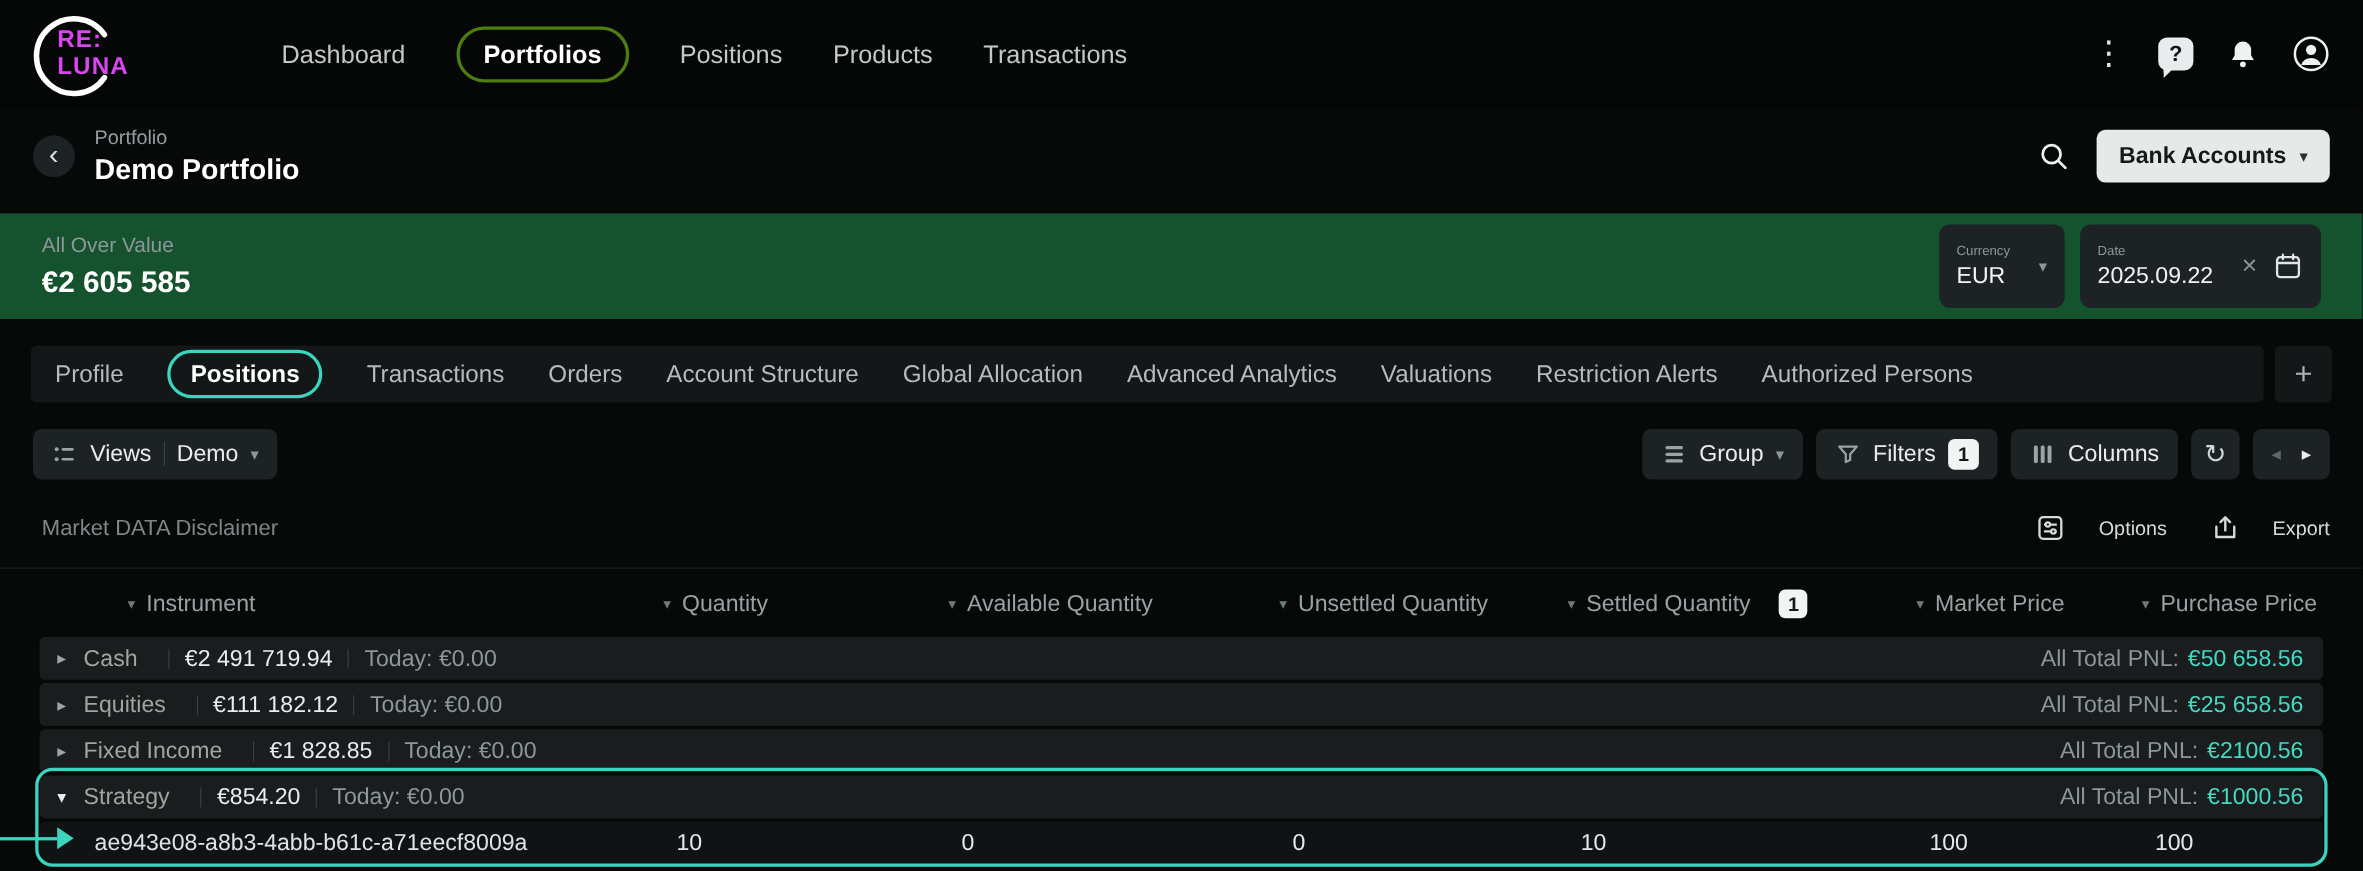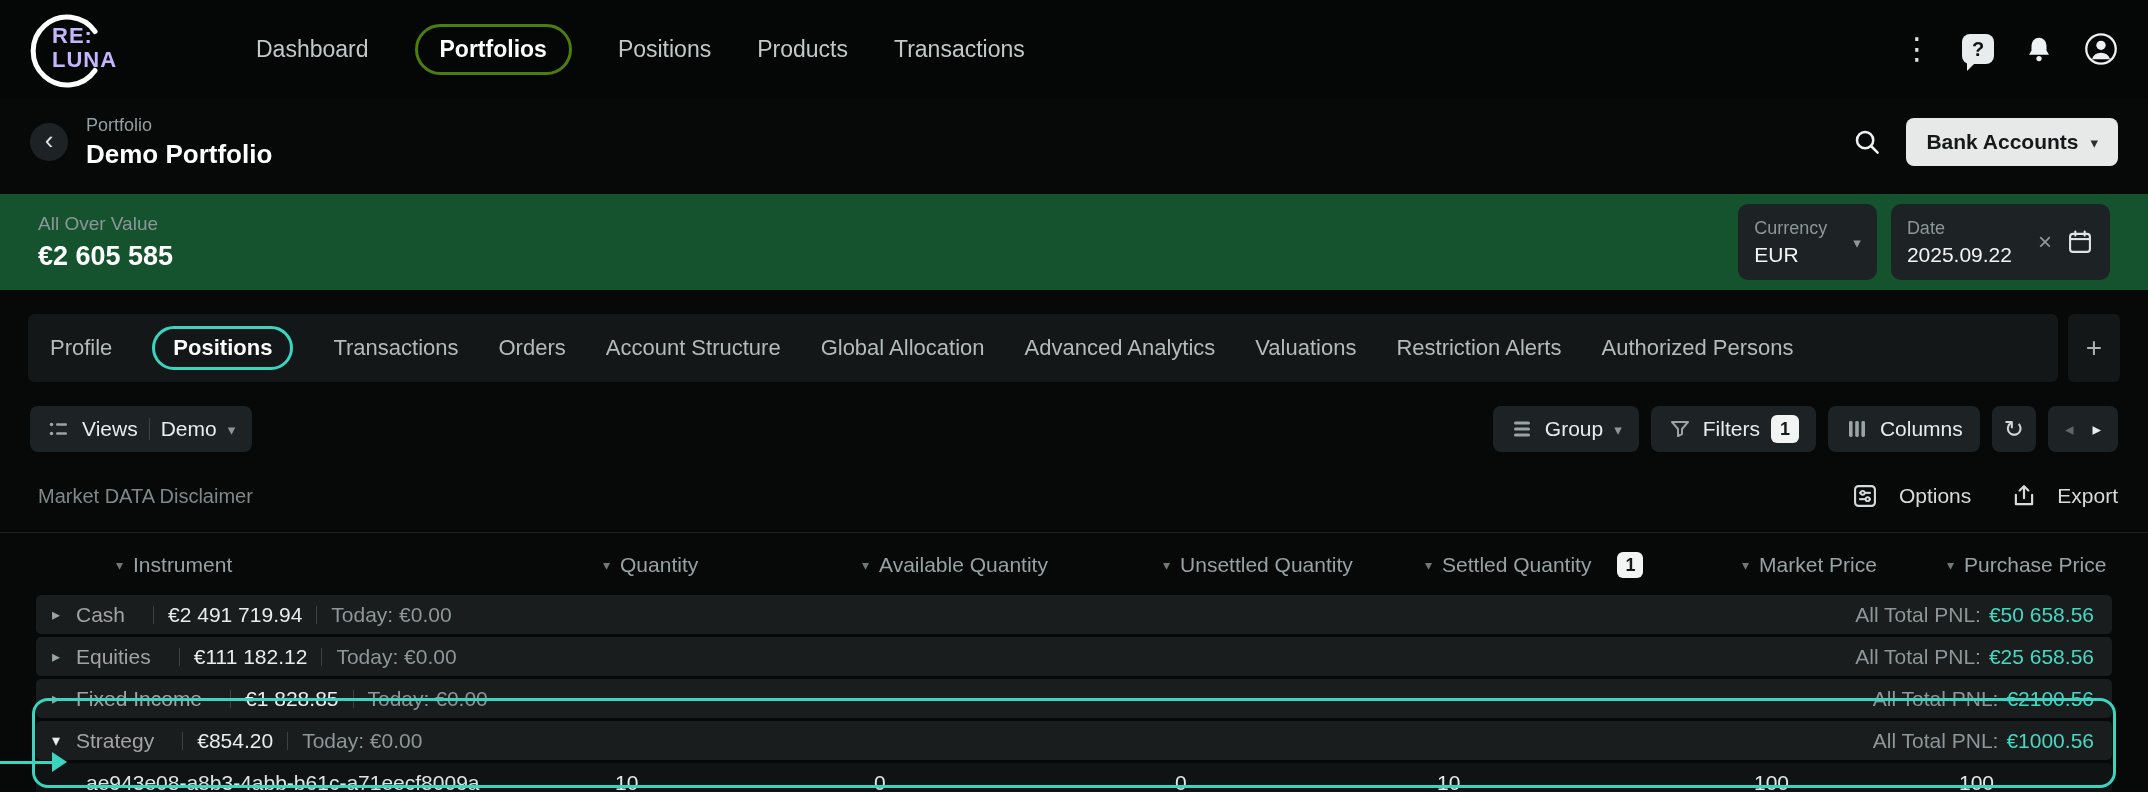--- a/index.html
+++ b/index.html
@@ -4,21 +4,21 @@
 <style>
   * { margin:0; padding:0; box-sizing:border-box; }
   html,body { background:#000; }
   body { font-family:"Liberation Sans","DejaVu Sans",sans-serif; }
   .app { position:relative; width:2148px; height:792px; background:#070909; color:#e9eded; overflow:hidden; }
 
   
   .topnav { height:98px; display:flex; align-items:center; padding:0 30px; background:#050707; }
   .logo { position:relative; width:118px; height:76px; cursor:pointer; flex:0 0 auto; }
   .logo svg { position:absolute; left:0; top:2px; }
-  .logo-text { position:absolute; left:22px; top:13px; font-weight:800; font-size:22px; line-height:1.1; letter-spacing:1px; color:#c4b5fd; }
+  .logo-text { position:absolute; left:22px; top:13px; font-weight:800; font-size:22px; line-height:1.1; letter-spacing:1px; color:#d946ef; }
   .logo-text span { display:block; }
   .nav { display:flex; align-items:center; gap:46px; margin-left:108px; }
   .nav-item { font-size:23px; color:#c3c9c9; cursor:pointer; padding:10px 0; white-space:nowrap; }
   .nav-item.active { color:#fff; font-weight:700; border:3px solid #4d7c0f; border-radius:26px; padding:9px 22px; }
   .nav-right { margin-left:auto; display:flex; align-items:center; gap:30px; }
   .kebab { font-size:30px; color:#dfe4e4; cursor:pointer; line-height:1; }
   .help-bubble { position:relative; width:32px; height:30px; background:#e8ecec; border-radius:8px; display:flex; align-items:center; justify-content:center; font-size:20px; font-weight:700; color:#101314; cursor:pointer; }
   .help-bubble:after { content:""; position:absolute; left:5px; bottom:-7px; border:5px solid transparent; border-top-color:#e8ecec; border-left-color:#e8ecec; }
   .icon-btn { cursor:pointer; display:flex; align-items:center; }
 
@@ -37,46 +37,46 @@
   .summary { height:96px; margin-top:8px; background:#14532d; display:flex; align-items:center; padding:0 38px; }
   .stat { margin-right:90px; }
   .stat-label { font-size:19px; color:#8d9698; margin-bottom:6px; }
   .stat-label .twr { margin-left:22px; }
   .stat-value { font-size:27px; font-weight:800; color:#fff; display:flex; align-items:center; gap:14px; }
   .stat-value.teal { color:#45d9c2; }
   .badge-change { background:#16352f; color:#49dbc5; font-size:18px; font-weight:600; border-radius:14px; padding:4px 12px; display:inline-flex; gap:6px; align-items:center; }
   .selectbox { height:76px; background:#1d2324; border-radius:10px; display:flex; align-items:center; padding:0 16px; cursor:pointer; }
   .selectbox + .selectbox { margin-left:14px; }
   .sb-texts { display:flex; flex-direction:column; gap:4px; }
-  .sb-label { font-size:18px; color:#8d9698; }
+  .sb-label { font-size:12px; color:#8d9698; }
   .sb-value { font-size:21px; color:#f2f4f4; }
   .sb-right { display:flex; align-items:center; gap:14px; margin-left:26px; }
   .clear-x { font-size:24px; color:#8d9698; cursor:pointer; line-height:1; }
 
   
-  .tabbar { margin:24px 28px 0 28px; display:flex; gap:10px; height:68px; }
+  .tabbar { margin:24px 28px 0 28px; display:flex; gap:10px; height:52px; }
   .tabs-panel { flex:1; background:#131718; border-radius:6px; display:flex; align-items:center; gap:40px; padding:0 22px; }
   .tab { font-size:22px; color:#b4bbbb; cursor:pointer; white-space:nowrap; }
   .tab.active { color:#fff; font-weight:700; border:3px solid #3bd4be; border-radius:22px; padding:6px 18px; }
   .tab-add { width:52px; background:#131718; border:none; border-radius:6px; color:#aab2b2; font-size:28px; cursor:pointer; font-family:inherit; }
 
   
   .toolbar { margin:24px 30px 0 30px; display:flex; align-items:center; gap:12px; }
   .pill { height:46px; background:#1d2324; border-radius:8px; display:flex; align-items:center; gap:11px; padding:0 17px; font-size:21px; color:#e8ecec; cursor:pointer; white-space:nowrap; }
   .pill svg { flex:0 0 auto; }
   .vdiv { width:1px; height:22px; background:#3a4243; }
   .count-badge { min-width:28px; height:28px; background:#f2f4f4; color:#15191a; border-radius:6px; font-size:18px; font-weight:700; display:flex; align-items:center; justify-content:center; padding:0 6px; }
   .pill.square { padding:0 12px; font-size:24px; color:#cfd6d6; }
   .pager-left { color:#5d6668; font-size:17px; }
   .pager-right { color:#e8ecec; font-size:17px; margin-left:8px; }
 
   
   .statusrow { margin:24px 30px 0 38px; height:40px; display:flex; align-items:center; }
   .disclaimer { font-size:20px; color:#7f8889; }
-  .action { display:flex; align-items:center; gap:20px; font-size:21px; color:#d6dbdb; cursor:pointer; }
+  .action { display:flex; align-items:center; gap:30px; font-size:18px; color:#d6dbdb; cursor:pointer; }
   .action + .action { margin-left:40px; }
 
   
   .table-wrap { margin-top:16px; border-top:1px solid #1b2122; padding:0 36px; }
   .thead, .child-row { display:grid; grid-template-columns:567px 259px 301px 262px 317px 205px 1fr; align-items:center; }
   .thead { margin-top:12px; height:40px; color:#98a1a3; font-size:21px; }
   .th { display:flex; align-items:center; gap:10px; cursor:pointer; white-space:nowrap; }
   .th-instrument { padding-left:80px; }
   .thcaret { font-size:14px; color:#6f797a; }
   .th-badge { min-width:26px; height:26px; background:#f2f4f4; color:#15191a; border-radius:6px; font-size:18px; font-weight:700; display:flex; align-items:center; justify-content:center; margin-left:16px; }

